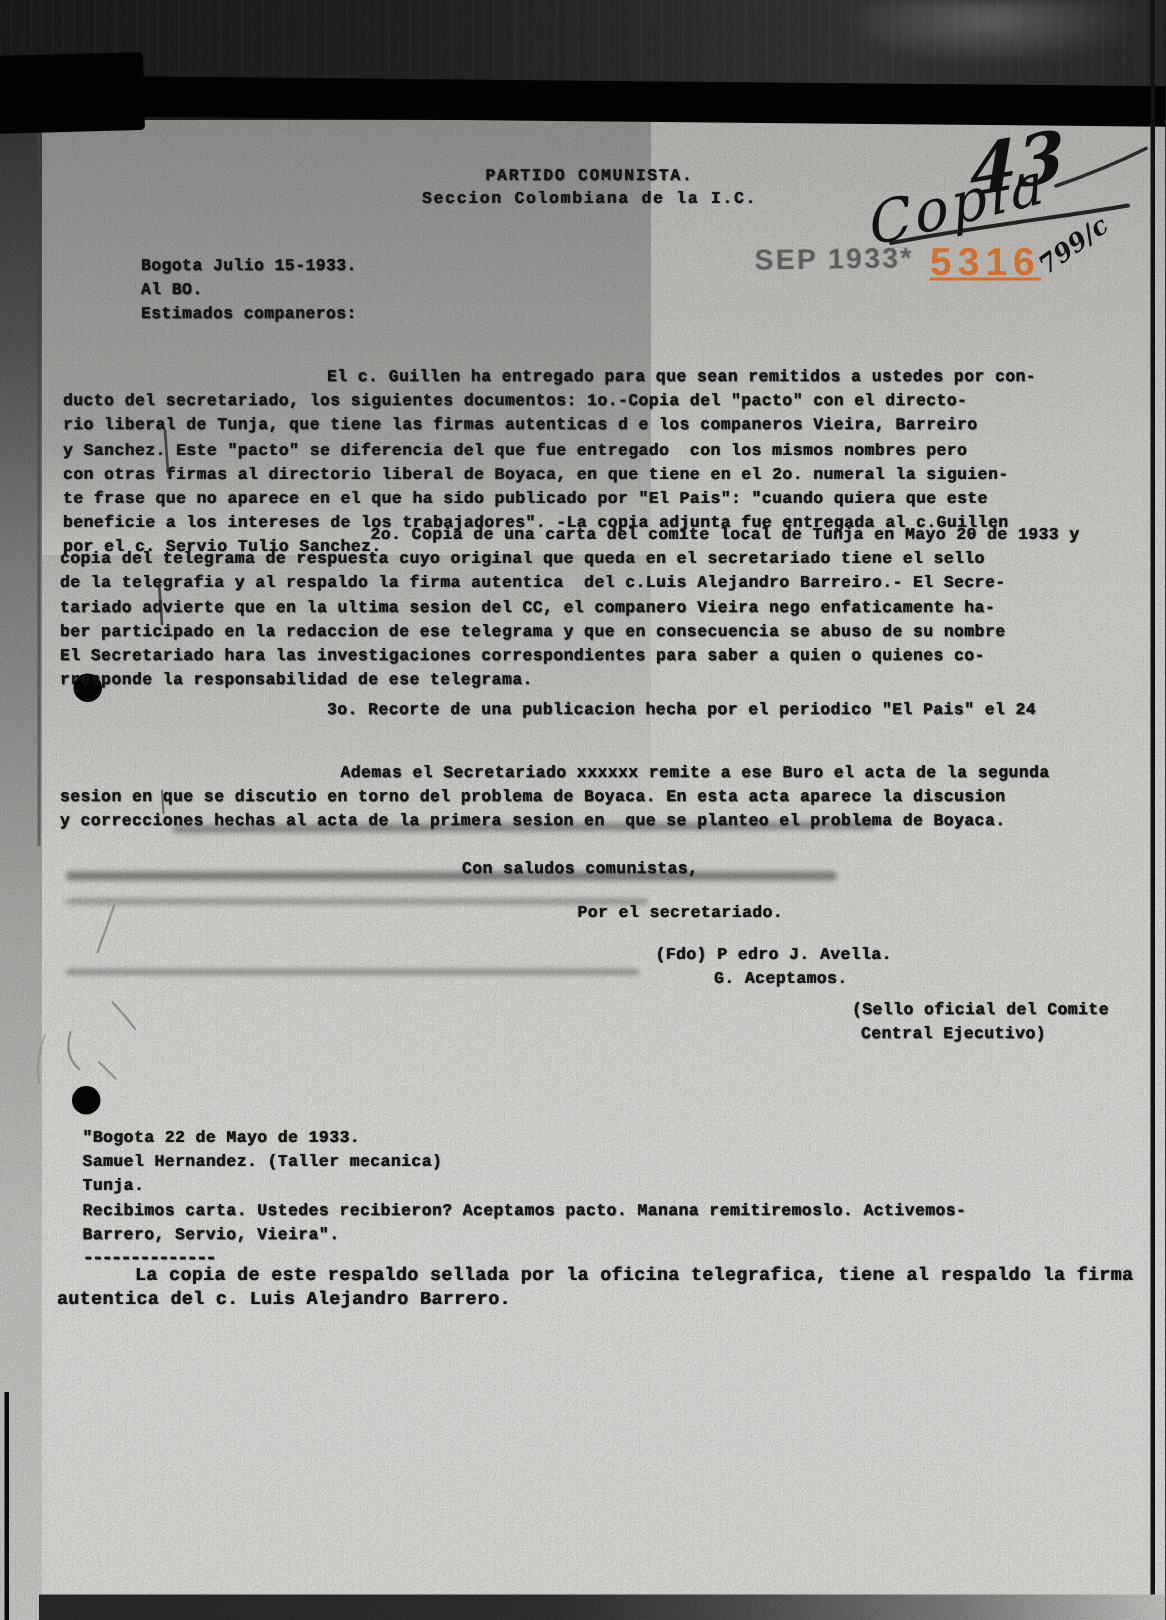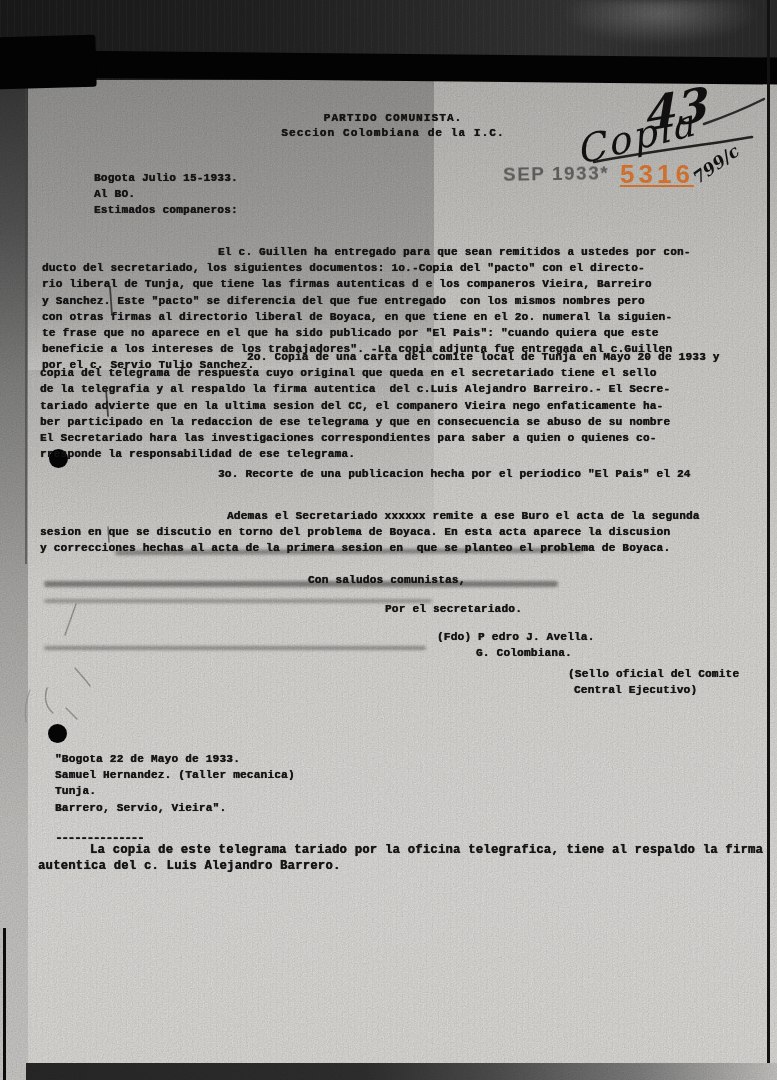--- a/index.html
+++ b/index.html
@@ -107,28 +107,28 @@
 
   <div class="tw p2"><div class="tline">2o. Copia de una carta del comite local de Tunja en Mayo 20 de 1933 y</div><div class="tline">copia del telegrama de respuesta cuyo original que queda en el secretariado tiene el sello</div><div class="tline">de la telegrafia y al respaldo la firma autentica  del c.Luis Alejandro Barreiro.- El Secre-</div><div class="tline">tariado advierte que en la ultima sesion del CC, el companero Vieira nego enfaticamente ha-</div><div class="tline">ber participado en la redaccion de ese telegrama y que en consecuencia se abuso de su nombre</div><div class="tline">El Secretariado hara las investigaciones correspondientes para saber a quien o quienes co-</div><div class="tline">rresponde la responsabilidad de ese telegrama.</div></div>
 
   <div class="tw p3"><div class="tline">3o. Recorte de una publicacion hecha por el periodico "El Pais" el 24</div></div>
 
   <div class="tw p4"><div class="tline">Ademas el Secretariado xxxxxx remite a ese Buro el acta de la segunda</div><div class="tline">sesion en que se discutio en torno del problema de Boyaca. En esta acta aparece la discusion</div><div class="tline">y correcciones hechas al acta de la primera sesion en  que se planteo el problema de Boyaca.</div></div>
 
   <div class="tw salute">Con saludos comunistas,</div>
   <div class="tw bysec">Por el secretariado.</div>
   <div class="tw signer1">(Fdo) P edro J. Avella.</div>
-  <div class="tw signer2">G. Colombiana.</div>
+  <div class="tw signer2">G. Aceptamos.</div>
   <div class="tw seal"><div class="tline">(Sello oficial del Comite</div><div class="tline">Central Ejecutivo)</div></div>
 
-  <div class="tw telegram"><div class="tline">"Bogota 22 de Mayo de 1933.</div><div class="tline">Samuel Hernandez. (Taller mecanica)</div><div class="tline">Tunja.</div><div class="tline">Barrero, Servio, Vieira".</div></div>
+  <div class="tw telegram"><div class="tline">"Bogota 22 de Mayo de 1933.</div><div class="tline">Samuel Hernandez. (Taller mecanica)</div><div class="tline">Tunja.</div><div class="tline">Recibimos carta. Ustedes recibieron? Aceptamos pacto. Manana remitiremoslo. Activemos-</div><div class="tline">Barrero, Servio, Vieira".</div></div>
 
   <div class="tw divider">--------------</div>
 
-  <div class="tw post"><div class="tline">La copia de este telegrama tariado por la oficina telegrafica, tiene al respaldo la firma</div><div class="tline">autentica del c. Luis Alejandro Barrero.</div></div>
+  <div class="tw post"><div class="tline">La copia de este respaldo sellada por la oficina telegrafica, tiene al respaldo la firma</div><div class="tline">autentica del c. Luis Alejandro Barrero.</div></div>
 
   <div class="stamp stamp-date">SEP 1933*</div>
   <div class="stamp stamp-num">5316</div>
 
   <div class="hw hw-copia">Copia</div>
   <div class="hw hw-num">43</div>
   <div class="hw hw-code">799/c</div>
 
   <svg class="overlay-svg" width="777" height="1080">
     <g fill="none" stroke-linecap="round">

